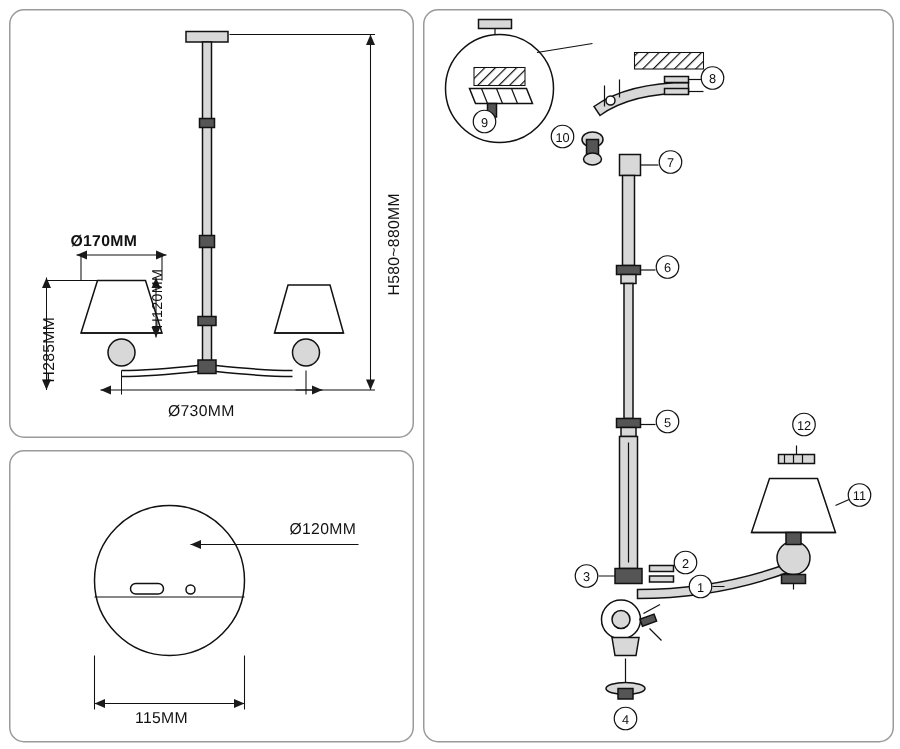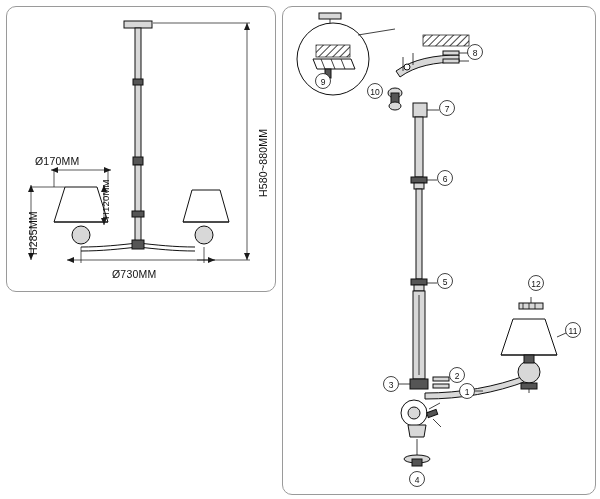--- a/index.html
+++ b/index.html
@@ -75,26 +75,45 @@
       <line x1="24" y1="180" x2="58" y2="180" class="dim"></line>
 
       <line x1="60" y1="253" x2="208" y2="253" class="dim"></line>
       <path d="M60 253 l7 -3 l0 6 z" class="fill-dk"></path>
       <path d="M208 253 l-7 -3 l0 6 z" class="fill-dk"></path>
       <line x1="74" y1="240" x2="74" y2="256" class="dim"></line>
       <line x1="197" y1="240" x2="197" y2="256" class="dim"></line>
     </svg>
 
     <div class="dimlabel vert" style="left:250px;top:190px;">H580~880MM</div>
-    <div class="dimlabel" style="left:28px;top:148px;">Ø170MM</div>
+    <div class="dimlabel" style="left:40px;top:148px;font-weight:bold;">Ø170MM</div>
     <div class="dimlabel vert" style="left:93px;top:212px;font-size:9.5px;">H120MM</div>
     <div class="dimlabel vert" style="left:20px;top:248px;">H285MM</div>
     <div class="dimlabel" style="left:105px;top:261px;">Ø730MM</div>
   </div>
 
+  <div class="panel" id="panel-bottom-left">
+    <svg width="268" height="193" viewBox="0 0 268 193">
+      <circle cx="106" cy="86" r="50" class="ln fill-w"></circle>
+      <line x1="56" y1="97" x2="156" y2="97" class="thin"></line>
+      <rect x="80" y="88" width="22" height="7" rx="3.5" class="ln fill-w"></rect>
+      <circle cx="120" cy="92" r="3" class="ln fill-w"></circle>
+
+      <line x1="120" y1="62" x2="232" y2="62" class="dim"></line>
+      <path d="M120 62 l7 -3 l0 6 z" class="fill-dk"></path>
+
+      <line x1="56" y1="168" x2="156" y2="168" class="dim"></line>
+      <path d="M56 168 l7 -3 l0 6 z" class="fill-dk"></path>
+      <path d="M156 168 l-7 -3 l0 6 z" class="fill-dk"></path>
+      <line x1="56" y1="136" x2="56" y2="172" class="dim"></line>
+      <line x1="156" y1="136" x2="156" y2="172" class="dim"></line>
+    </svg>
+    <div class="dimlabel" style="left:186px;top:46px;">Ø120MM</div>
+    <div class="dimlabel" style="left:83px;top:172px;">115MM</div>
+  </div>
 
   <div class="panel" id="panel-right">
     <svg width="312" height="487" viewBox="0 0 312 487">
       <defs>
         <pattern id="hatchpat" width="5" height="5" patternUnits="userSpaceOnUse" patternTransform="rotate(45)">
           <line x1="0" y1="0" x2="0" y2="5" stroke="#111" stroke-width="1.6"></line>
         </pattern>
       </defs>
 
       <rect x="36" y="6" width="22" height="6" class="ln fill-lt"></rect>

